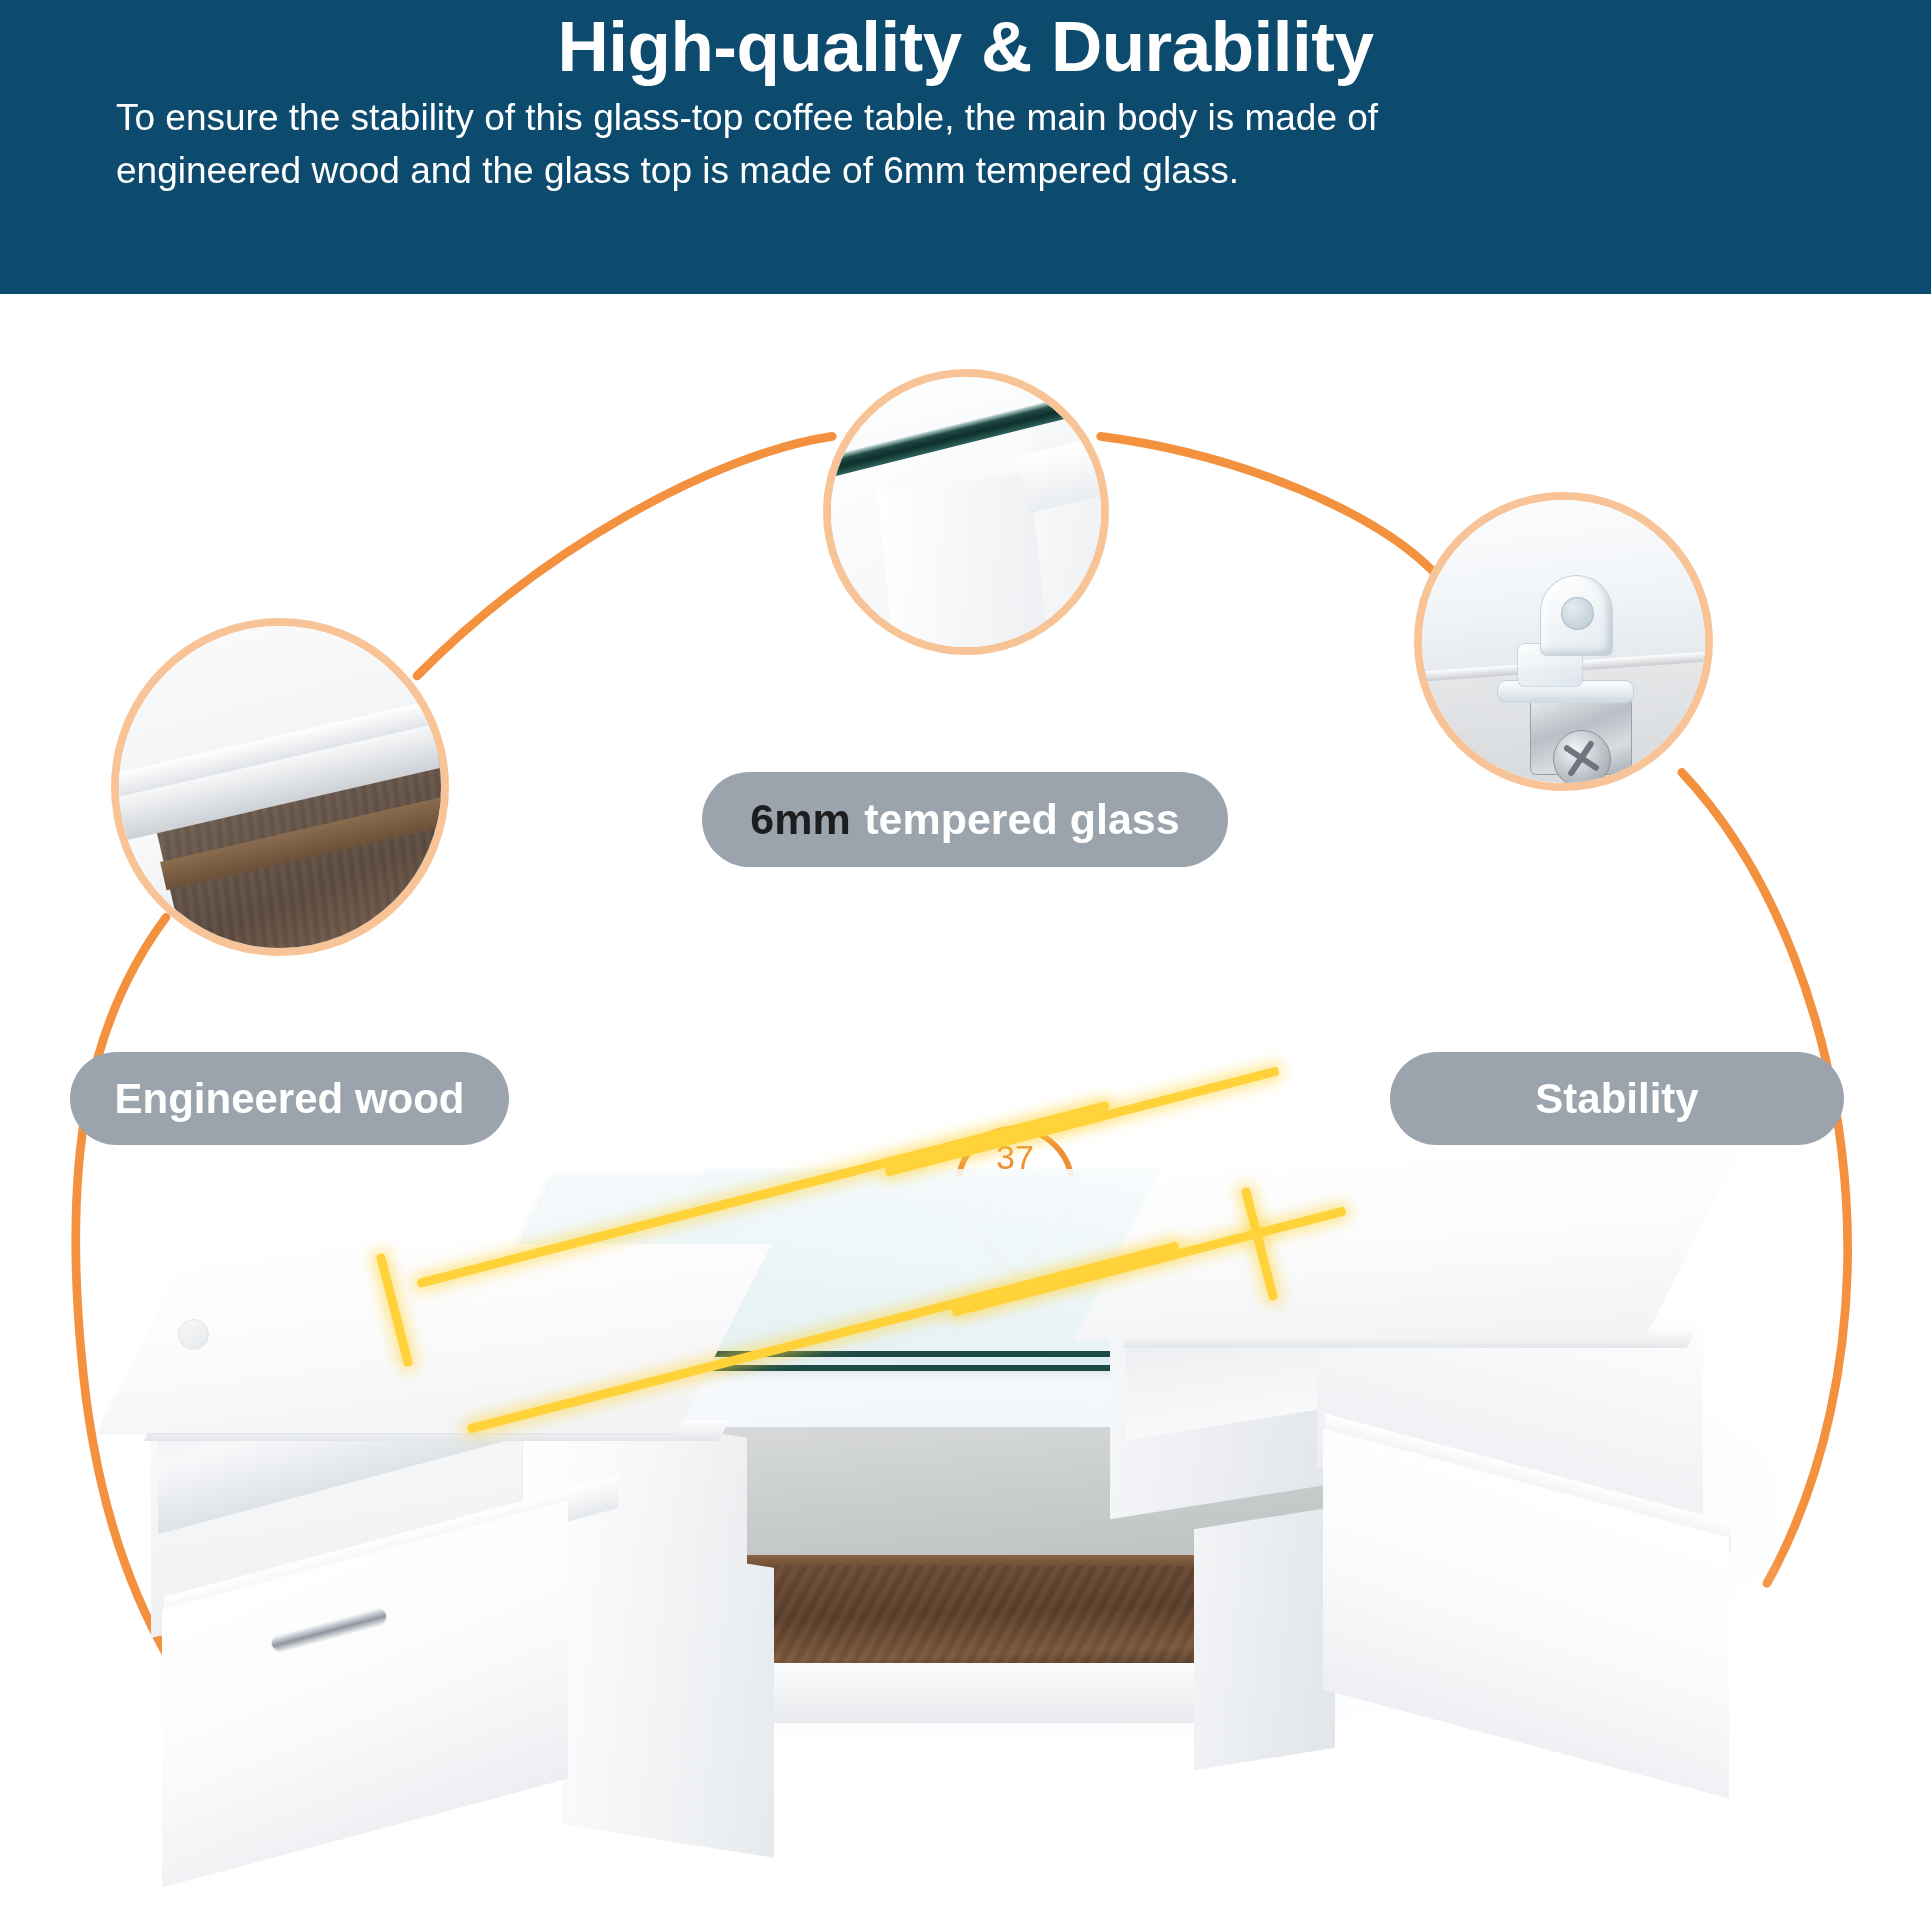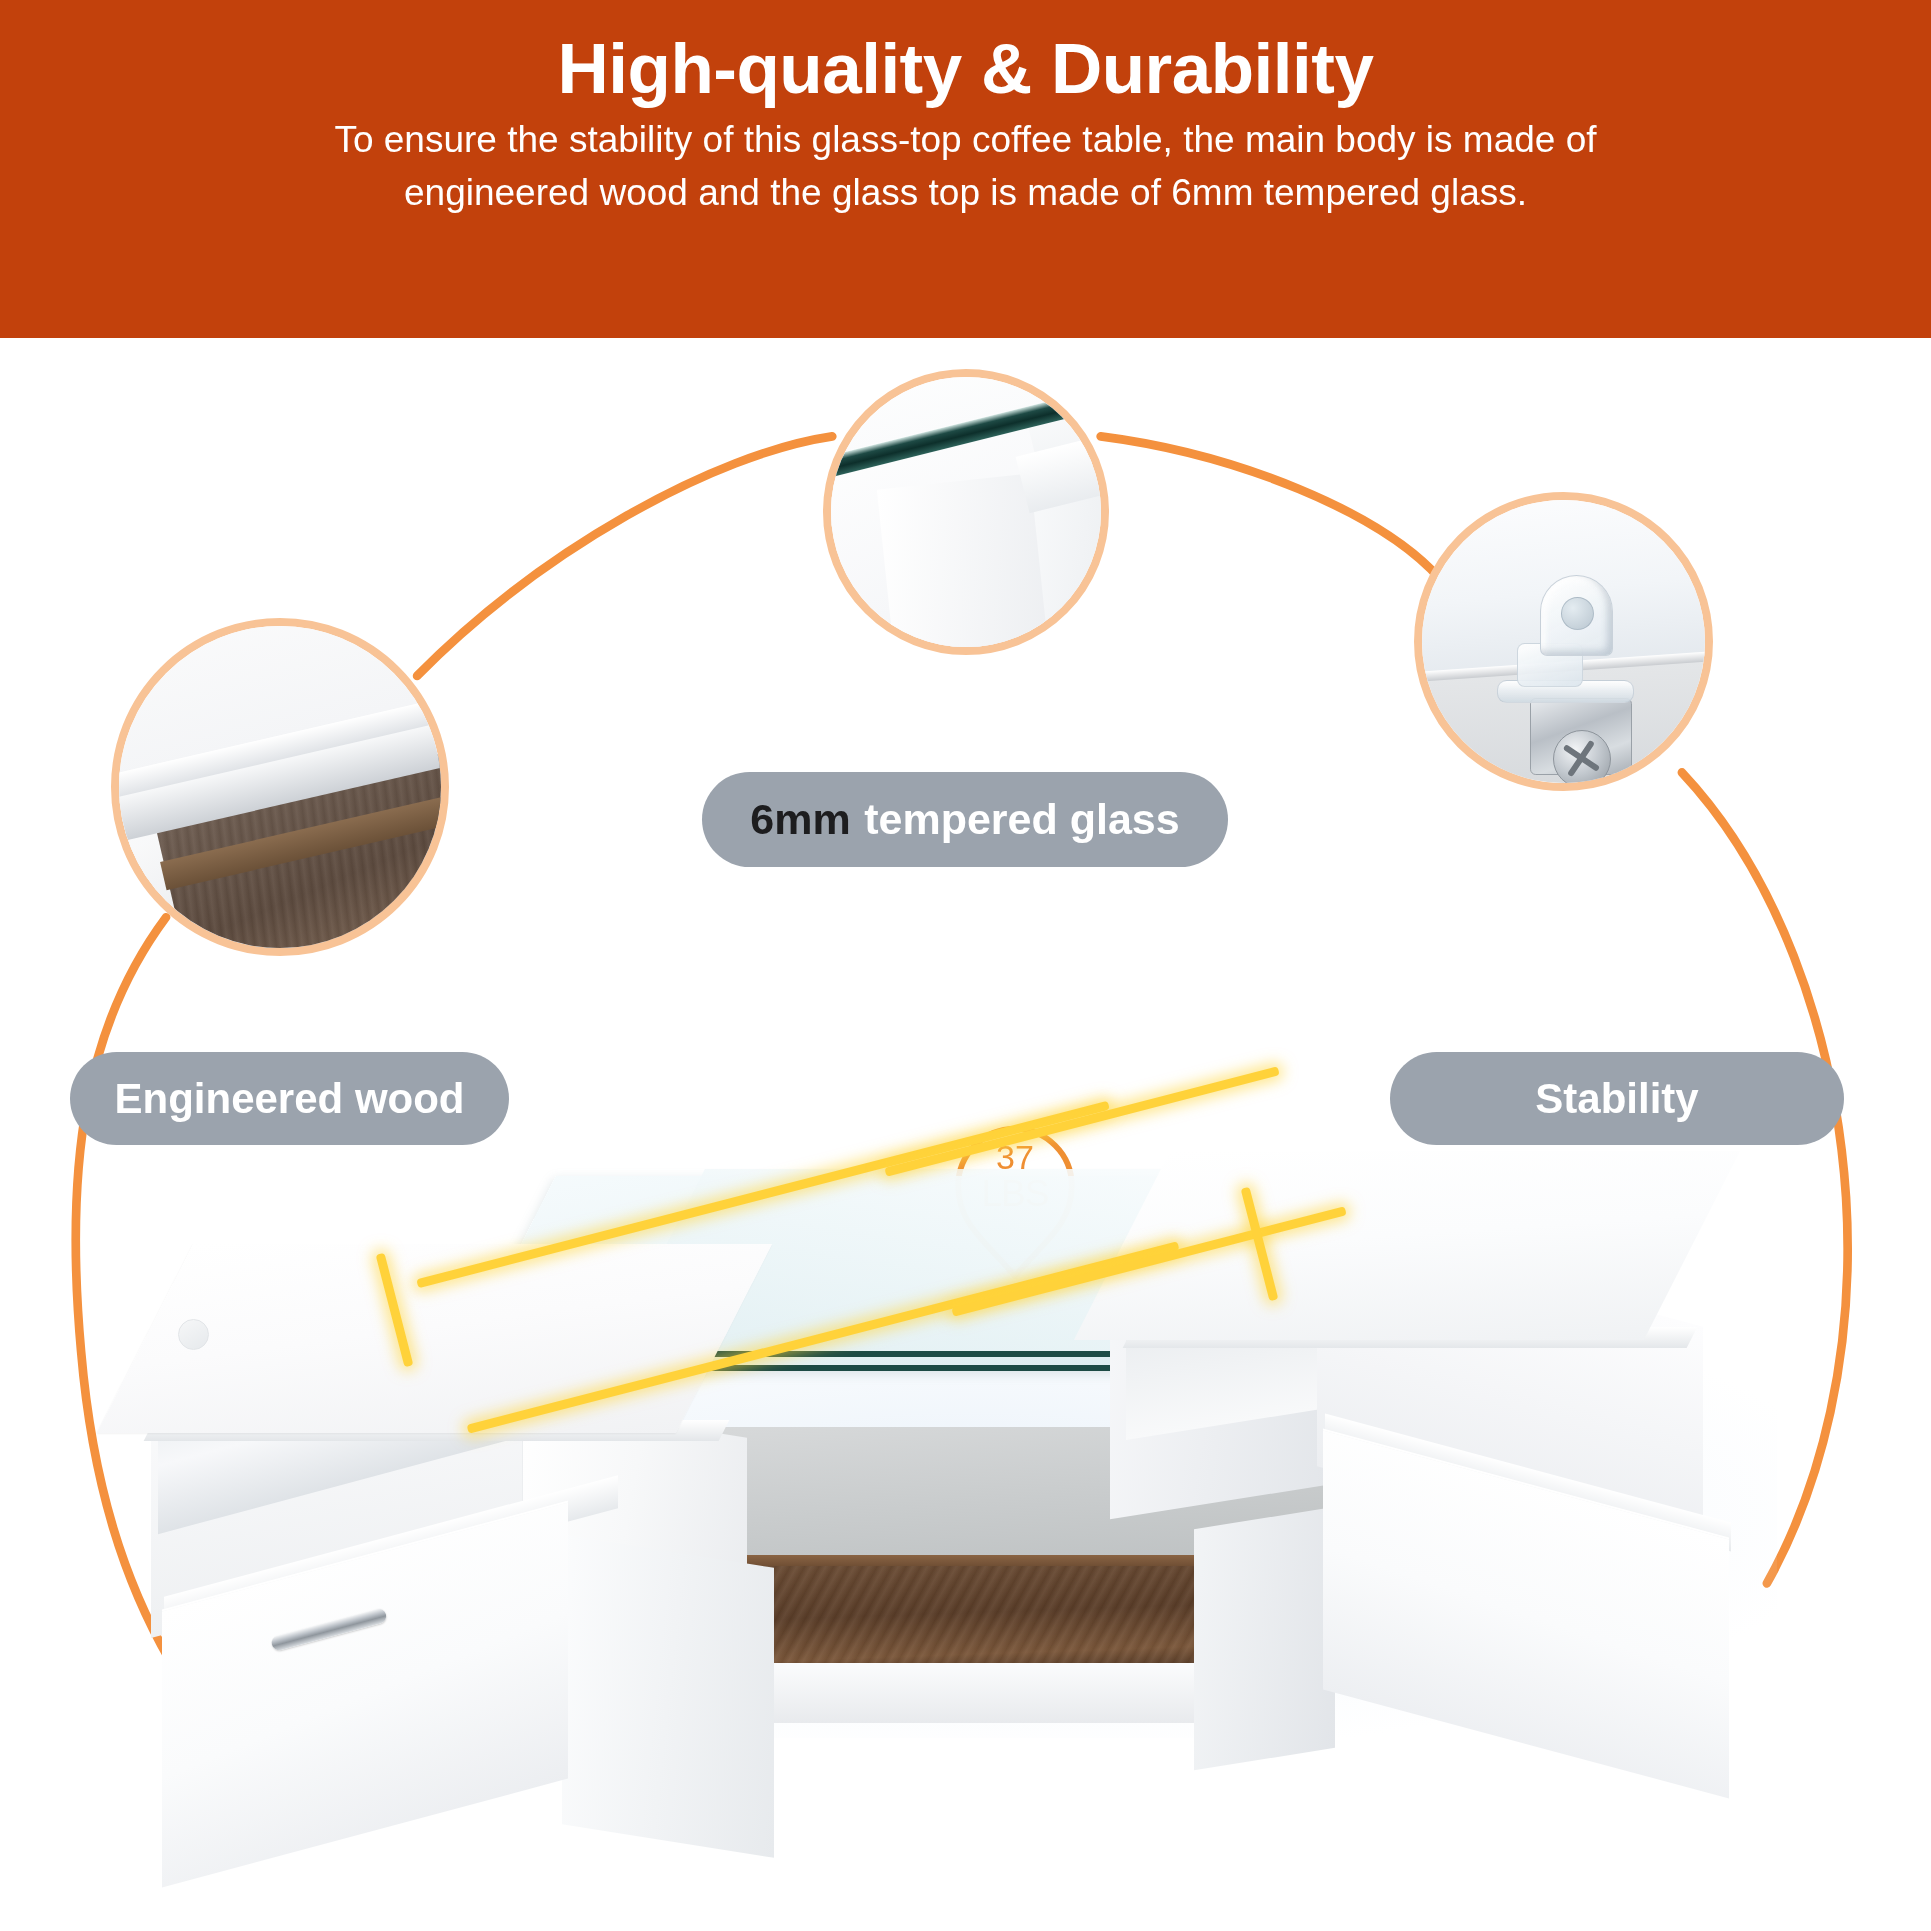--- a/index.html
+++ b/index.html
@@ -5,32 +5,32 @@
   html,body{margin:0;padding:0;}
   body{
     width:1931px;height:1931px;overflow:hidden;background:#ffffff;
     font-family:"Liberation Sans","DejaVu Sans",sans-serif;
     -webkit-font-smoothing:antialiased;
   }
   #page{position:relative;width:1931px;height:1931px;background:#fff;}
 
   
   .header{
-    position:absolute;left:0;top:0;width:1931px;height:338px;
-    background:#c2410c;
+    position:absolute;left:0;top:0;width:1931px;height:294px;
+    background:#0c4a6e;
     display:flex;flex-direction:column;align-items:center;justify-content:flex-start;
-    box-sizing:border-box;padding-top:29px;
+    box-sizing:border-box;padding-top:7px;
   }
   .header-title{
     color:#ffffff;font-size:71px;font-weight:bold;line-height:1.12;
     letter-spacing:-0.5px;white-space:nowrap;margin:0;
   }
   .header-sub{
     color:#ffffff;font-size:37px;font-weight:normal;line-height:1.42;
-    text-align:center;width:1699px;margin:5.8px auto 0 auto;
+    text-align:left;width:1699px;margin:5.8px auto 0 auto;
   }
   .header-sub span{display:block;}
 
   
   .callout{
     position:absolute;border-radius:50%;overflow:hidden;
     box-sizing:border-box;border:8.7px solid #f8c396;background:#fff;
   }
   .cc-inner{position:absolute;left:0;top:0;right:0;bottom:0;overflow:hidden;}
 

